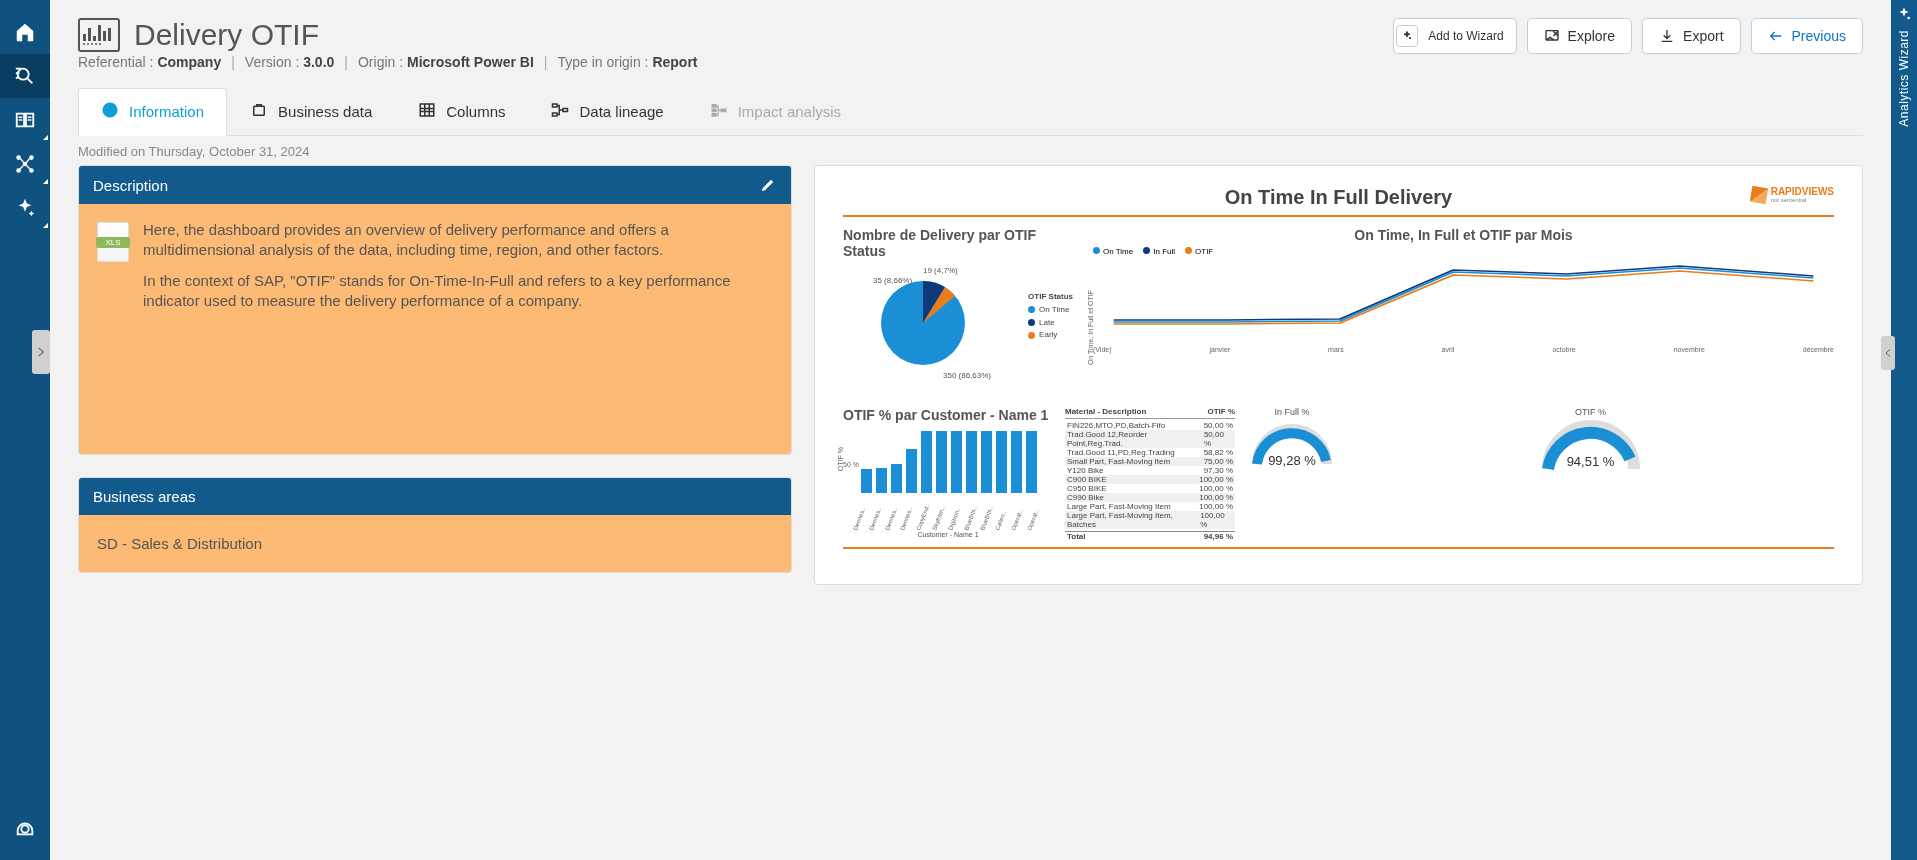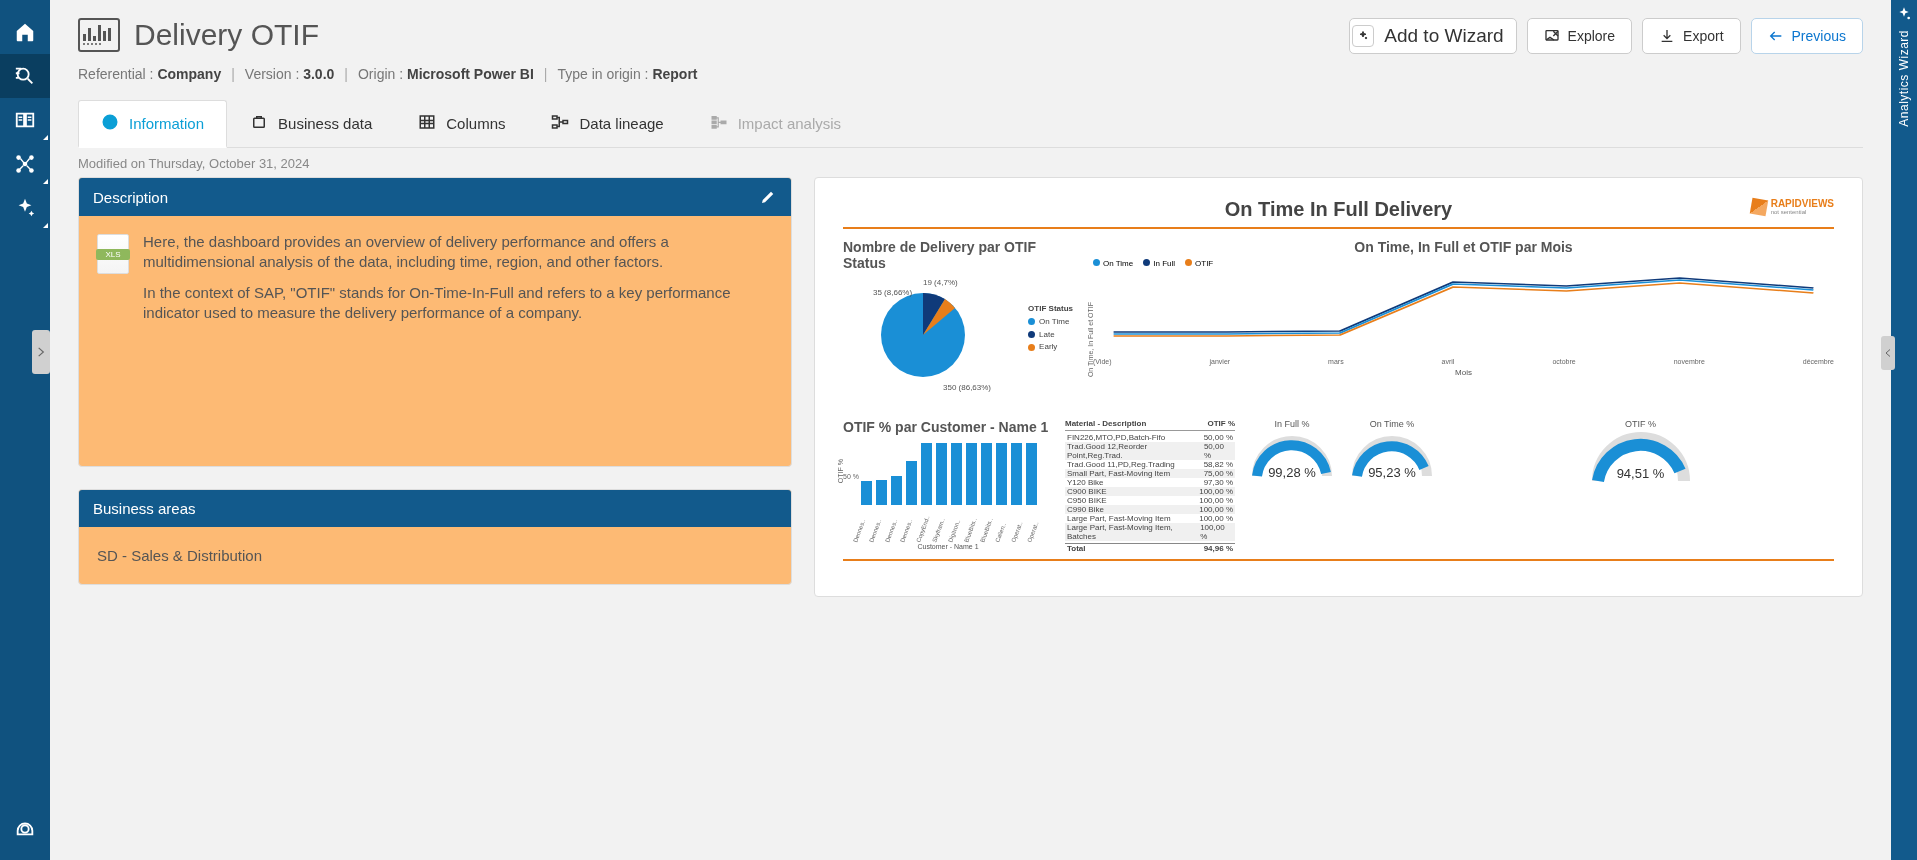--- a/index.html
+++ b/index.html
@@ -29,27 +29,27 @@
 .header { display: flex; align-items: flex-start; justify-content: space-between; }
 .title-block { display: flex; align-items: center; gap: 14px; }
 .title-icon { width: 42px; height: 34px; border: 2px solid #555; border-radius: 3px; display: flex; flex-direction: column; padding: 3px; }
 .title-icon .bars { display: flex; align-items: flex-end; gap: 2px; height: 18px; }
 .title-icon .bars span { width: 3px; background: #555; }
 .title-icon .dots { display: flex; gap: 2px; margin-top: 2px; }
 .title-icon .dots span { width: 2px; height: 2px; background: #555; border-radius: 50%; }
 .page-title { font-size: 30px; font-weight: 300; color: #555; }
 .actions { display: flex; gap: 10px; align-items: center; }
 .btn { height: 36px; padding: 0 16px; border: 1px solid #ccc; border-radius: 5px; background: #fff; display: flex; align-items: center; gap: 8px; font-size: 14px; color: #333; cursor: pointer; }
-.btn.small { padding: 12px 12px; font-size: 19px; }
+.btn.small { padding: 12px 12px; font-size: 12px; }
 .btn .sparkle-box { width: 22px; height: 22px; border: 1px solid #ccc; border-radius: 4px; display:flex; align-items:center; justify-content:center; margin-left:-10px; margin-right:2px;}
 .btn.previous { color: #0b76cf; border-color: #b8d4ea; }
 .btn svg { width: 16px; height: 16px; fill: none; stroke: #333; stroke-width: 2; }
 .btn.previous svg { stroke: #0b76cf; }
 
-.meta { margin-top: 12px; font-size: 14px; color: #777; display: flex; gap: 10px; flex-wrap: wrap; }
+.meta { font-size: 14px; color: #777; display: flex; gap: 10px; flex-wrap: wrap; }
 .meta b { color: #444; font-weight: 600; }
 .meta .sep { color: #aaa; }
 
 .tabs { margin-top: 18px; display: flex; gap: 0; border-bottom: 1px solid #ddd; position: relative; }
 .tab { padding: 12px 22px; display: flex; align-items: center; gap: 10px; font-size: 15px; color: #333; cursor: pointer; background: transparent; border: 1px solid transparent; }
 .tab.active { background: #fff; border: 1px solid #ddd; border-bottom: 2px solid #fff; margin-bottom: -1px; border-radius: 3px 3px 0 0; color: #0b9fd6; }
 .tab.active .tab-icon svg { stroke: #0b9fd6; fill: #0b9fd6; }
 .tab.disabled { color: #aaa; cursor: default; }
 .tab-icon svg { width: 18px; height: 18px; stroke: #333; fill: none; stroke-width: 2; }
 .tab.disabled .tab-icon svg { stroke: #aaa; fill:#aaa; }
@@ -358,21 +358,20 @@
               </svg>
               <div class="x-labels">
                 <span>(Vide)</span>
                   <span>janvier</span>
                   <span>mars</span>
                   <span>avril</span>
                   <span>octobre</span>
                   <span>novembre</span>
                   <span>décembre</span>
               </div>
-              <div style="text-align:center;font-size:8px;color:#555;margin-top:3px;">Mois</div>
             </div>
           </div>
         </div>
 
         <div class="preview-grid2">
 
           <div>
             <div class="chart-title">OTIF % par Customer - Name 1</div>
             <div class="bar-area">
               <span class="y-label-vert" style="top:20px;">OTIF %</span>
@@ -466,28 +465,20 @@
 
           <div class="gauges">
             <div class="gauge">
               <div class="g-title">In Full %</div>
               <svg width="90" height="50" viewBox="0 0 90 50">
                   <path d="M10 45 A35 35 0 0 1 80 45" fill="none" stroke="#ddd" stroke-width="10"></path>
                   <path d="M10 45 A35 35 0 0 1 79 42" fill="none" stroke="#1a8fd6" stroke-width="10"></path>
                 </svg>
               <div class="g-val">99,28 %</div>
             </div>
-            <div class="gauge">
-              <div class="g-title">On Time %</div>
-              <svg width="90" height="50" viewBox="0 0 90 50">
-                  <path d="M10 45 A35 35 0 0 1 80 45" fill="none" stroke="#ddd" stroke-width="10"></path>
-                  <path d="M10 45 A35 35 0 0 1 77 37" fill="none" stroke="#1a8fd6" stroke-width="10"></path>
-                </svg>
-              <div class="g-val">95,23 %</div>
-            </div>
             <div class="gauge gauge-wide" style="margin:0 auto;">
               <div class="g-title">OTIF %</div>
               <svg width="110" height="55" viewBox="0 0 110 55">
                   <path d="M12 50 A43 43 0 0 1 98 50" fill="none" stroke="#ddd" stroke-width="12"></path>
                   <path d="M12 50 A43 43 0 0 1 94 40" fill="none" stroke="#1a8fd6" stroke-width="12"></path>
                 </svg>
               <div class="g-val" style="margin-top:-24px;">94,51 %</div>
             </div>
           </div>
         </div>

